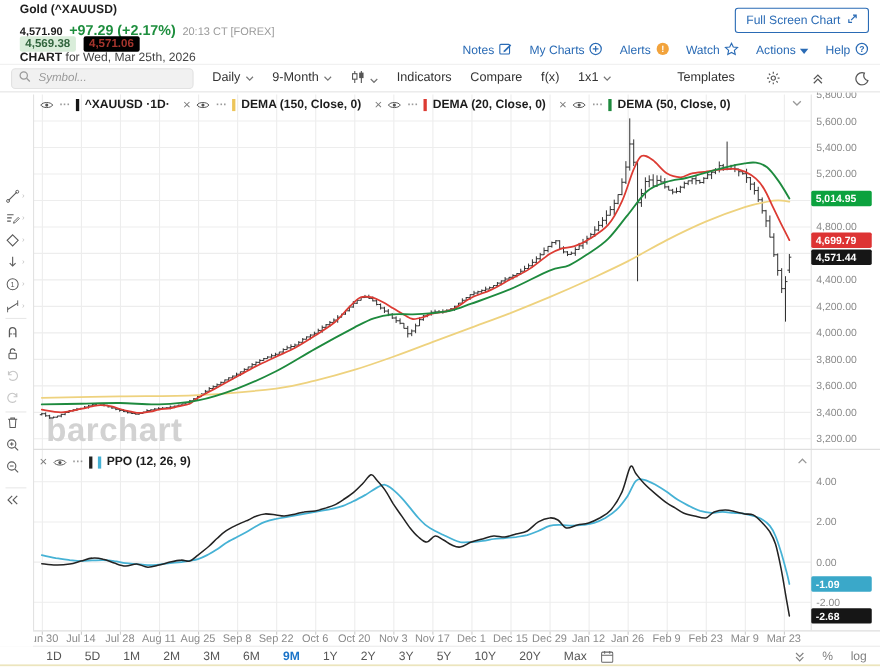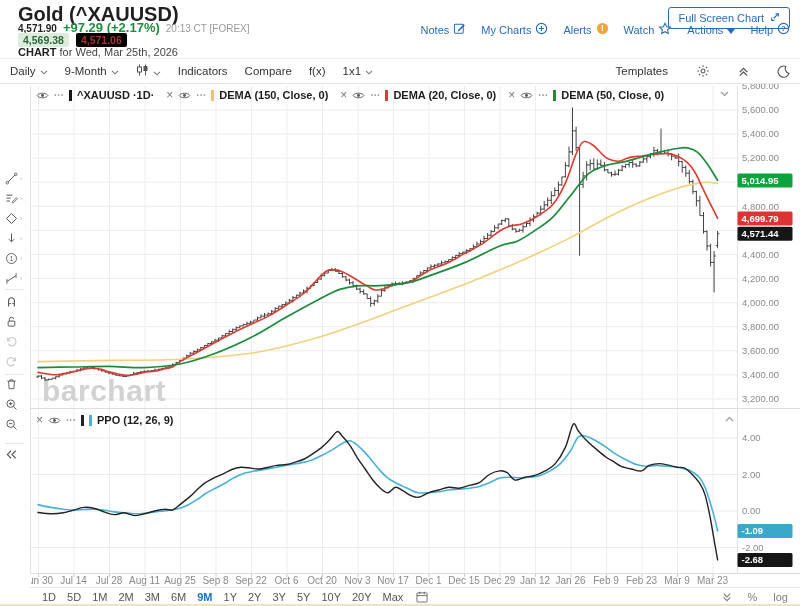--- a/index.html
+++ b/index.html
@@ -1,35 +1,35 @@
 <!DOCTYPE html>
 <html><head>
 <meta charset="utf-8">
 <style>
   html,body{margin:0;padding:0;background:#fff;}
   .page{position:relative;width:800px;height:606px;overflow:hidden;background:#fff;
         font-family:"Liberation Sans","DejaVu Sans",sans-serif;-webkit-font-smoothing:antialiased;}
   svg text{font-family:"Liberation Sans","DejaVu Sans",sans-serif;}
   
   .header{position:absolute;left:0;top:0;width:800px;height:58px;background:#fff;z-index:5;border-bottom:1px solid #efefef;}
-  .hdr-title{position:absolute;left:18px;top:3px;font-size:20px;font-weight:700;color:#1f1f1f;}
+  .hdr-title{position:absolute;left:18px;top:3px;font-size:11px;font-weight:700;color:#1f1f1f;}
   .hdr-row2{position:absolute;left:18px;top:20px;display:flex;align-items:baseline;gap:6px;}
   .hdr-last{font-size:10px;font-weight:700;color:#1f1f1f;}
   .hdr-chg{font-size:13px;font-weight:700;}
   .hdr-time{font-size:10px;color:#9a9a9a;}
   .hdr-row3{position:absolute;left:18px;top:33px;display:flex;gap:7px;}
   .chip{font-size:10.5px;font-weight:600;padding:1px 5px;border-radius:2px;}
   .chip-bid{background:#d9edda;color:#33663f;}
   .chip-ask{background:#000000;color:#a5352d;}
   .hdr-row4{position:absolute;left:18px;top:46px;font-size:11px;color:#444;}
   .hdr-row4 b{color:#1f1f1f;}
   .fs-btn{position:absolute;right:10px;top:7px;display:flex;align-items:center;gap:6px;
           border:1px solid #2a6bb5;color:#2a6bb5;background:#fff;font-size:11px;
           padding:4px 9px;border-radius:3px;cursor:pointer;}
-  .hdr-links{position:absolute;right:10px;top:22px;display:flex;gap:15px;align-items:center;}
+  .hdr-links{position:absolute;right:10px;top:38px;display:flex;gap:15px;align-items:center;}
   .hdr-link{display:flex;align-items:center;gap:4px;font-size:11px;color:#2a6bb5;cursor:pointer;}
   
   .toolbar{position:absolute;left:0;top:59px;width:800px;height:25px;background:#fff;z-index:5;
            border-bottom:1px solid #e4e4e4;display:flex;align-items:center;padding:0 10px;gap:17px;box-sizing:border-box;}
   .searchbox{display:flex;align-items:center;gap:5px;width:152px;height:17px;background:#f1f1f1;
              border:1px solid #e2e2e2;border-radius:4px;padding:0 6px;}
   .searchbox input{border:none;background:transparent;outline:none;font-size:10.5px;width:100%;
                    color:#333;font-family:inherit;font-style:italic;}
   .searchbox input::placeholder{color:#9a9a9a;}
   .tb-item{display:flex;align-items:flex-end;gap:4px;font-size:11.5px;color:#333;cursor:pointer;white-space:nowrap;}
@@ -270,20 +270,27 @@
           <span>Help</span>
           <span><svg width="13" height="13" viewBox="0 0 14 14">
               <circle cx="7" cy="7" r="5.5" fill="none" stroke="currentColor" stroke-width="1.2"></circle>
               <text x="7" y="10" font-size="8.5" font-weight="bold" fill="currentColor" text-anchor="middle">?</text>
             </svg></span>
         </span>
       </div>
   </div>
 
   <div class="toolbar">
+    <div class="searchbox">
+      <span id="search-ic"><svg width="11" height="11" viewBox="0 0 12 12">
+            <circle cx="5" cy="5" r="3.6" fill="none" stroke="#999" stroke-width="1.2"></circle>
+            <line x1="7.8" y1="7.8" x2="11" y2="11" stroke="#999" stroke-width="1.2"></line>
+          </svg></span>
+      <input placeholder="Symbol..." style="">
+    </div>
     <div class="tb-item">
       <span>Daily</span>
         <span class="chv"><svg width="8" height="5" viewBox="0 0 8 5">
             <path d="M1 .8 4 3.8 7 .8" fill="none" stroke="#777" stroke-width="1.1"></path>
           </svg></span>
     </div>
     <div class="tb-item">
       <span>9-Month</span>
         <span class="chv"><svg width="8" height="5" viewBox="0 0 8 5">
             <path d="M1 .8 4 3.8 7 .8" fill="none" stroke="#777" stroke-width="1.1"></path>
@@ -507,21 +514,21 @@
         <path d="M1 1l3.5 3.5L8 1" fill="none" stroke="#999" stroke-width="1.2"></path>
       </svg>
     </span>
   <span class="pane-caret" id="caret-ppo" style="left:725px;top:416px;">
       <svg width="9" height="6" viewBox="0 0 9 6">
         <path d="M1 5l3.5-3.5L8 5" fill="none" stroke="#999" stroke-width="1.2"></path>
       </svg>
     </span>
 
   <div class="bottombar">
-    <div id="periods" style="display:flex;gap:11px;align-items:center;">
+    <div id="periods" style="display:flex;gap:21px;align-items:center;">
         <span class="period">1D</span>
         <span class="period">5D</span>
         <span class="period">1M</span>
         <span class="period">2M</span>
         <span class="period">3M</span>
         <span class="period">6M</span>
         <span class="period active">9M</span>
         <span class="period">1Y</span>
         <span class="period">2Y</span>
         <span class="period">3Y</span>

